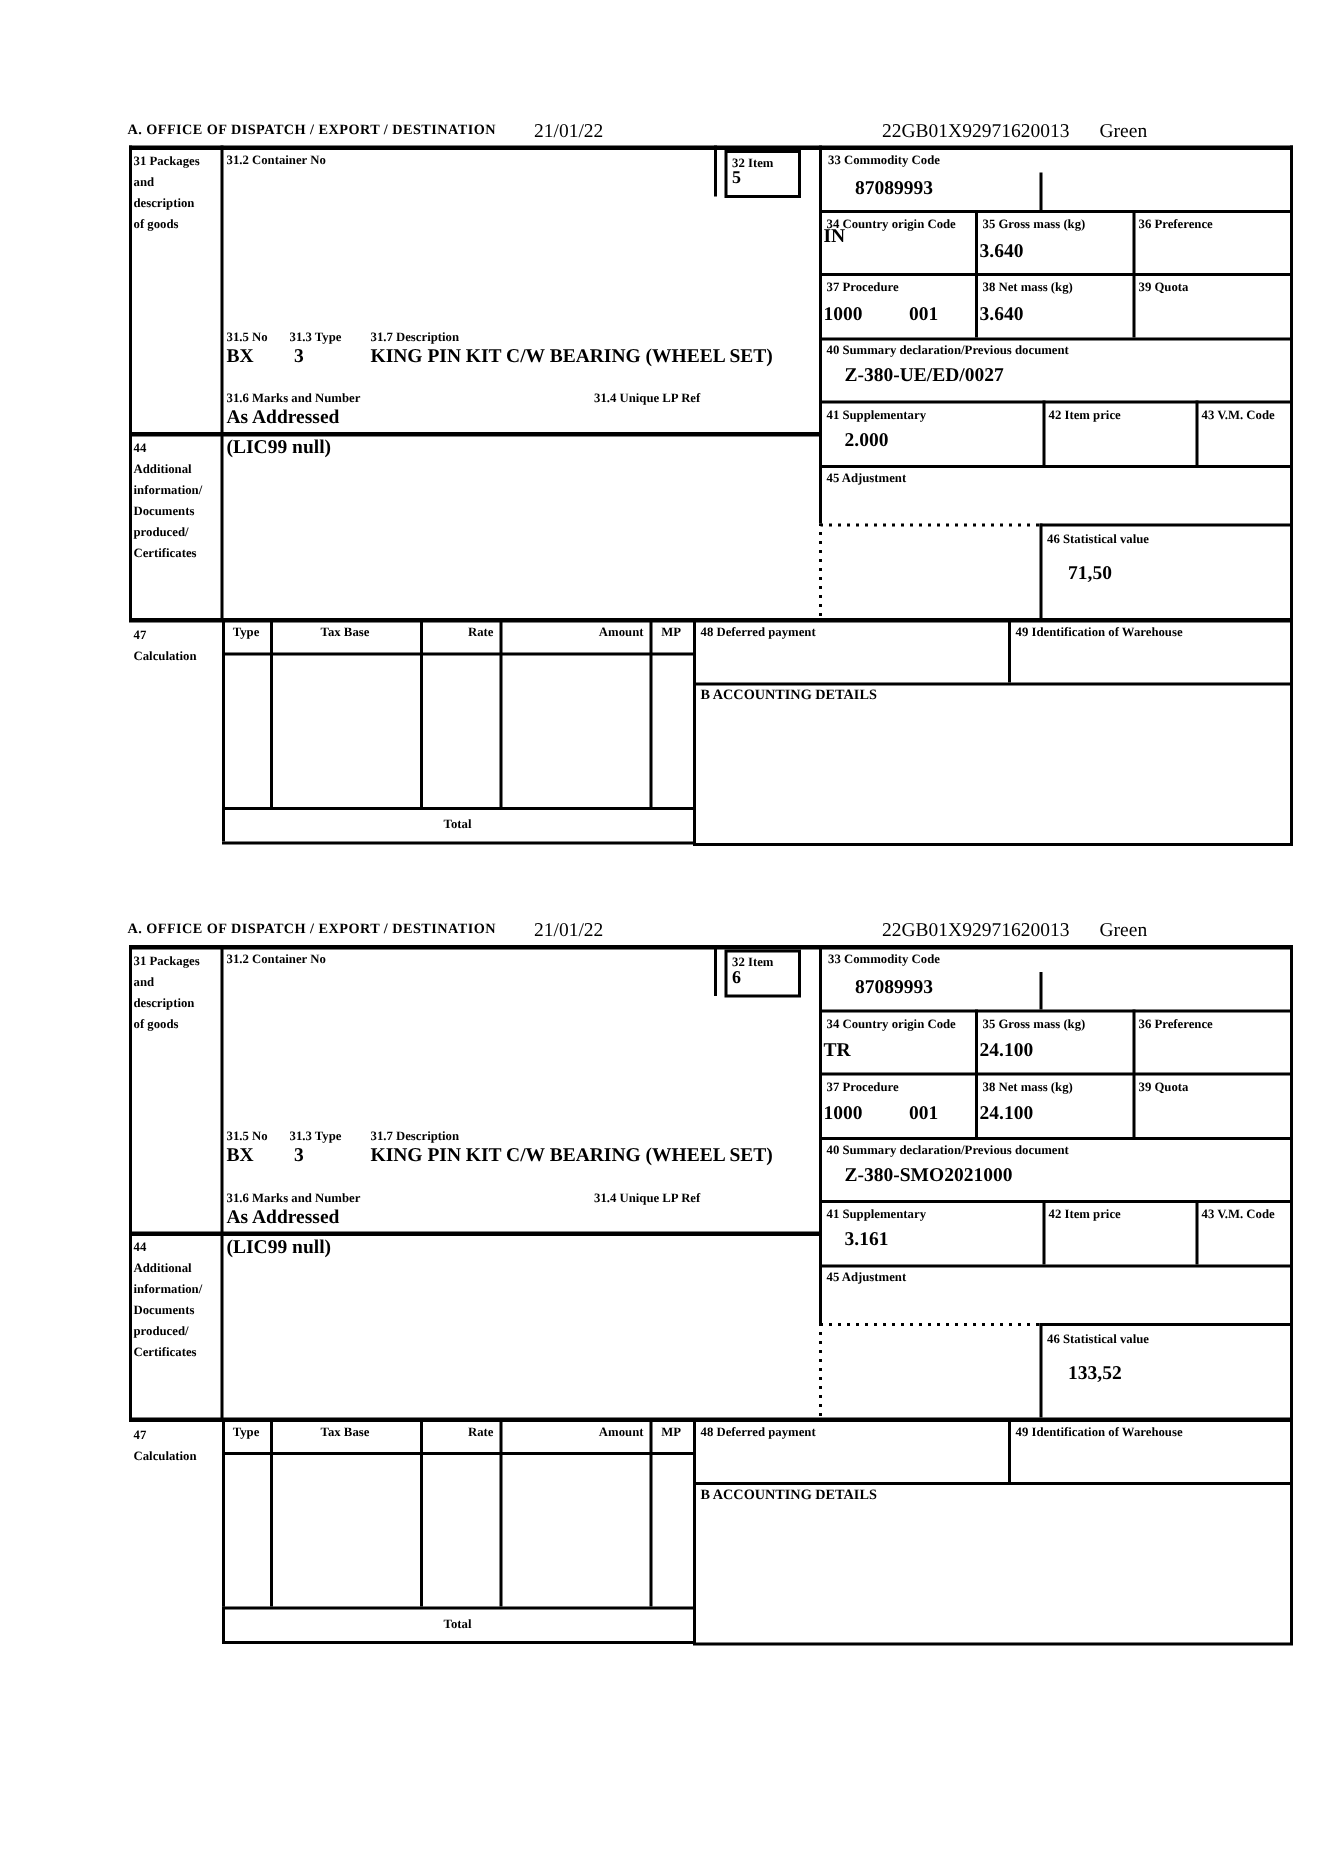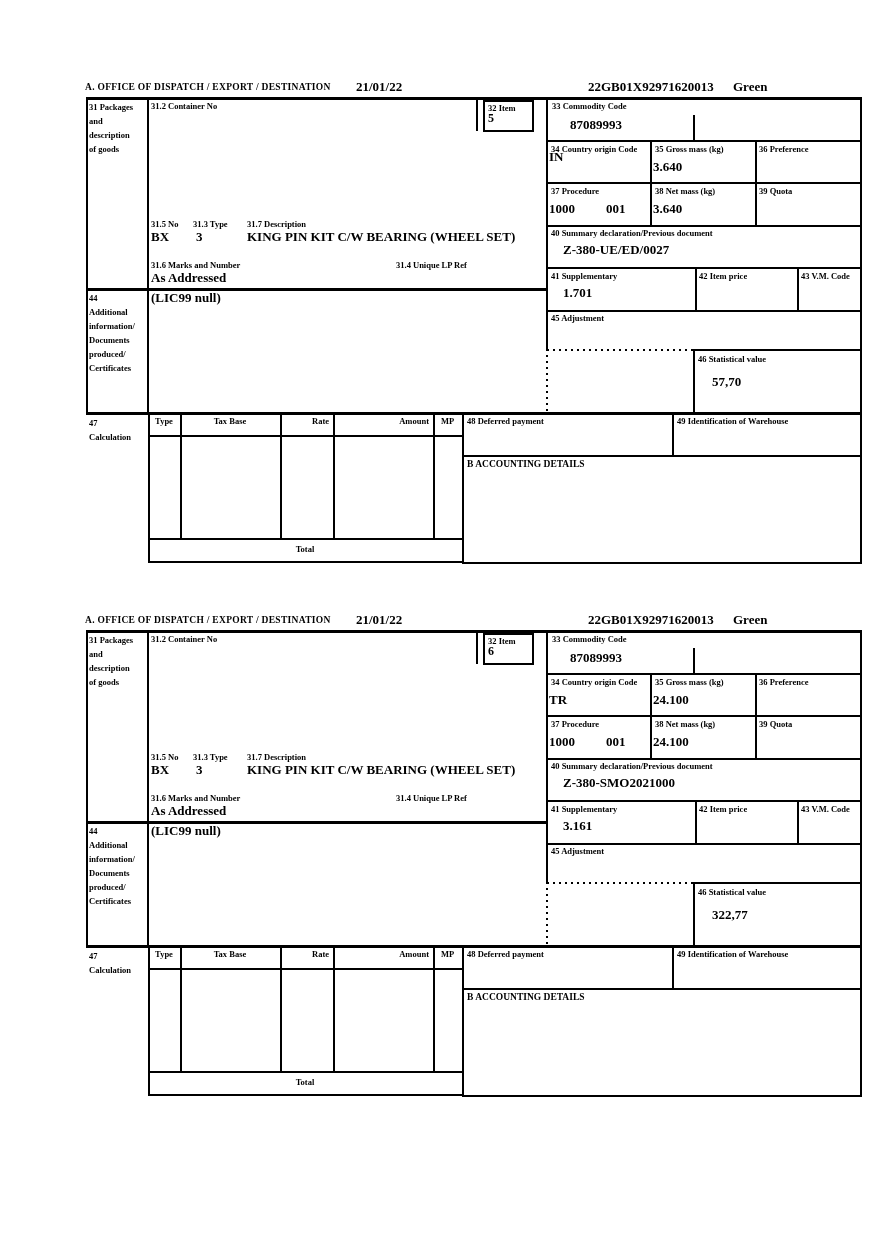--- a/index.html
+++ b/index.html
@@ -7,21 +7,21 @@
         font-family:"Liberation Serif",serif;color:#000;}
   .form{position:absolute;left:86px;width:776px;height:466px;}
   .hl{position:absolute;height:2px;background:#000;}
   .hl.thick{height:3px;}
   .vl{position:absolute;width:2px;background:#000;}
   .dh{position:absolute;height:2px;background:repeating-linear-gradient(90deg,#000 0 2px,transparent 2px 6px);}
   .dv{position:absolute;width:2px;background:repeating-linear-gradient(180deg,#000 0 2px,transparent 2px 6px);}
   .lbl{position:absolute;font-size:8.5px;font-weight:bold;white-space:nowrap;line-height:10px;}
   .val{position:absolute;font-size:13px;font-weight:bold;white-space:nowrap;line-height:15px;}
   .hdrA{position:absolute;font-size:9.5px;font-weight:bold;white-space:nowrap;letter-spacing:0.3px;}
-  .hdrV{position:absolute;font-size:13px;font-weight:bold;white-space:nowrap;}
+  .hdrV{position:absolute;font-size:13px;font-weight:normal;white-space:nowrap;}
   .cell{position:absolute;font-size:8.5px;font-weight:bold;line-height:10px;}
   .itembox{position:absolute;border:2px solid #000;}
   .stack span{display:block;}
 </style>
 </head>
 <body>
 
 <div id="page">
 
   <div class="form" style="top:97px">
@@ -112,26 +112,26 @@
     <span class="lbl" style="left:673px;top:47px">36 Preference</span>
     <span class="lbl" style="left:465px;top:89px">37 Procedure</span>
     <span class="val" style="left:463px;top:104px">1000</span>
     <span class="val" style="left:520px;top:104px">001</span>
     <span class="lbl" style="left:569px;top:89px">38 Net mass (kg)</span>
     <span class="val" style="left:567px;top:104px">3.640</span>
     <span class="lbl" style="left:673px;top:89px">39 Quota</span>
     <span class="lbl" style="left:465px;top:131px">40 Summary declaration/Previous document</span>
     <span class="val" style="left:477px;top:145px">Z-380-UE/ED/0027</span>
     <span class="lbl" style="left:465px;top:174px">41 Supplementary</span>
-    <span class="val" style="left:477px;top:188px">1.701</span>
+    <span class="val" style="left:477px;top:188px">2.000</span>
     <span class="lbl" style="left:613px;top:174px">42 Item price</span>
     <span class="lbl" style="left:715px;top:174px">43 V.M. Code</span>
     <span class="lbl" style="left:465px;top:216px">45 Adjustment</span>
     <span class="lbl" style="left:612px;top:257px">46 Statistical value</span>
-    <span class="val" style="left:626px;top:277px">57,70</span>
+    <span class="val" style="left:626px;top:277px">71,50</span>
 
     <div class="cell" style="left:62px;top:319px;width:32px;text-align:center">Type</div>
     <div class="cell" style="left:94px;top:319px;width:100px;text-align:center">Tax Base</div>
     <div class="cell" style="left:194px;top:319px;width:49px;text-align:right">Rate</div>
     <div class="cell" style="left:247px;top:319px;width:96px;text-align:right">Amount</div>
     <div class="cell" style="left:347px;top:319px;width:29px;text-align:center">MP</div>
     <span class="lbl" style="left:381px;top:319px">48 Deferred payment</span>
     <span class="lbl" style="left:591px;top:319px">49 Identification of Warehouse</span>
     <span class="lbl" style="left:381px;top:362px;font-size:9.5px">B ACCOUNTING DETAILS</span>
     <div class="cell" style="left:62px;top:447px;width:314px;text-align:center">Total</div>
@@ -229,21 +229,21 @@
     <span class="val" style="left:567px;top:104px">24.100</span>
     <span class="lbl" style="left:673px;top:89px">39 Quota</span>
     <span class="lbl" style="left:465px;top:131px">40 Summary declaration/Previous document</span>
     <span class="val" style="left:477px;top:145px">Z-380-SMO2021000</span>
     <span class="lbl" style="left:465px;top:174px">41 Supplementary</span>
     <span class="val" style="left:477px;top:188px">3.161</span>
     <span class="lbl" style="left:613px;top:174px">42 Item price</span>
     <span class="lbl" style="left:715px;top:174px">43 V.M. Code</span>
     <span class="lbl" style="left:465px;top:216px">45 Adjustment</span>
     <span class="lbl" style="left:612px;top:257px">46 Statistical value</span>
-    <span class="val" style="left:626px;top:277px">322,77</span>
+    <span class="val" style="left:626px;top:277px">133,52</span>
 
     <div class="cell" style="left:62px;top:319px;width:32px;text-align:center">Type</div>
     <div class="cell" style="left:94px;top:319px;width:100px;text-align:center">Tax Base</div>
     <div class="cell" style="left:194px;top:319px;width:49px;text-align:right">Rate</div>
     <div class="cell" style="left:247px;top:319px;width:96px;text-align:right">Amount</div>
     <div class="cell" style="left:347px;top:319px;width:29px;text-align:center">MP</div>
     <span class="lbl" style="left:381px;top:319px">48 Deferred payment</span>
     <span class="lbl" style="left:591px;top:319px">49 Identification of Warehouse</span>
     <span class="lbl" style="left:381px;top:362px;font-size:9.5px">B ACCOUNTING DETAILS</span>
     <div class="cell" style="left:62px;top:447px;width:314px;text-align:center">Total</div>

